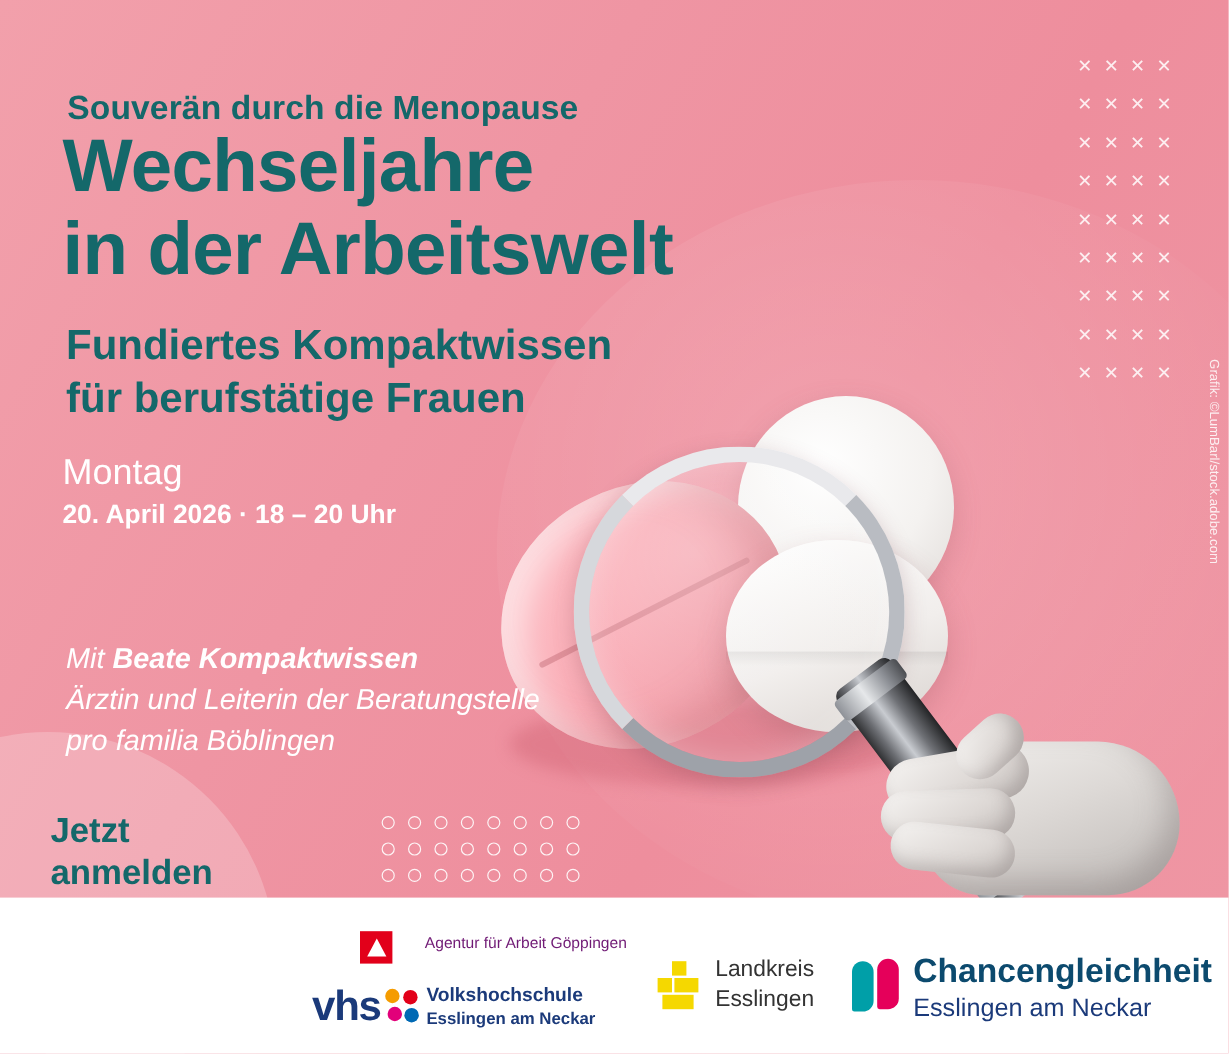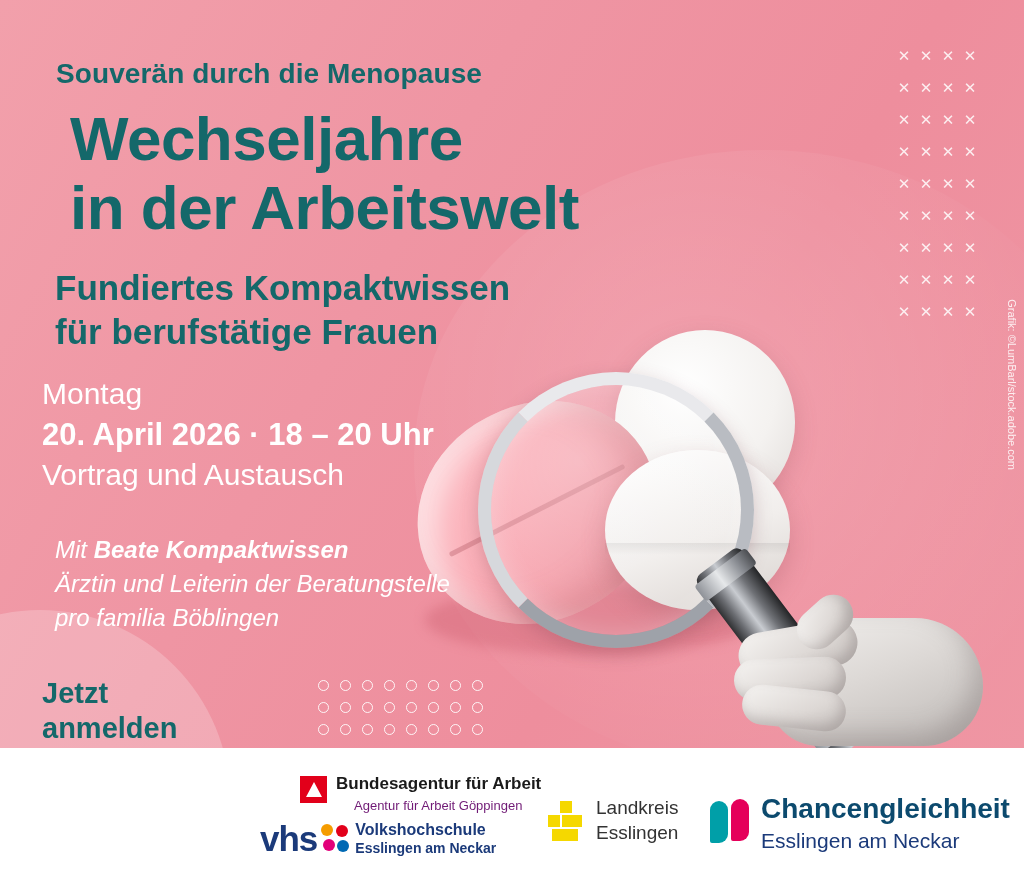--- a/index.html
+++ b/index.html
@@ -204,61 +204,61 @@
   }
   .hand .f1 { left: 10px; top: 26px; width: 120px; height: 46px; transform: rotate(-10deg); }
   .hand .f2 { left: 6px;  top: 58px; width: 112px; height: 42px; transform: rotate(-2deg); }
   .hand .f3 { left: 14px; top: 88px; width: 104px; height: 40px; transform: rotate(6deg); }
   .hand .thumb { left: 66px; top: 2px; width: 62px; height: 40px; transform: rotate(-42deg); }
 
   
   .kicker {
     position: absolute;
     left: 56px;
-    top: 58px;
+    top: 74px;
     font-size: 28px;
     font-weight: bold;
     color: #14686a;
     letter-spacing: 0.1px;
   }
   .headline {
     position: absolute;
     left: 52px;
     top: 104px;
     font-size: 62px;
     font-weight: bold;
     color: #14686a;
     line-height: 1.12;
     letter-spacing: -0.5px;
-    margin-left: 18px;
   }
   .subhead {
     position: absolute;
     left: 55px;
     top: 266px;
     font-size: 35px;
     font-weight: bold;
     color: #14686a;
     line-height: 1.25;
   }
 
   .detail-block {
     position: absolute;
-    left: 42px;
+    left: 52px;
     top: 374px;
     color: #ffffff;
   }
   .d-day {
     font-size: 30px;
     line-height: 1.32;
   }
   .d-date {
-    font-size: 31px;
+    font-size: 22px;
     font-weight: bold;
     line-height: 1.34;
+    text-align: right;
   }
   .d-mode, .d-place {
     font-size: 30px;
     line-height: 1.3;
   }
   .speaker-block {
     position: absolute;
     left: 55px;
     top: 533px;
     color: #ffffff;
@@ -536,21 +536,20 @@
   </div>
 
   <div class="subhead">
     <div>Fundiertes Kompaktwissen</div>
     <div>für berufstätige Frauen</div>
   </div>
 
   <div class="detail-block">
     <div class="d-day">Montag</div>
     <div class="d-date">20. April 2026 · 18 – 20 Uhr</div>
-    <div class="d-mode">Vortrag und Austausch</div>
   </div>
 
   <div class="speaker-block">
     <div><span>Mit </span><span class="speaker-name">Beate Kompaktwissen</span></div>
     <div>Ärztin und Leiterin der Beratungstelle</div>
     <div>pro familia Böblingen</div>
   </div>
 
   <div class="cta-text">
     <div>Jetzt</div>
@@ -1004,21 +1003,20 @@
   </div>
 
   <div class="credit">Grafik: ©LumBarl/stock.adobe.com</div>
 
   <div class="footer">
     <div class="logo-row">
 
       <div class="logo-ba">
         <div class="ba-mark"></div>
         <div>
-          <div class="ba-t1">Bundesagentur für Arbeit</div>
           <div class="ba-t2">Agentur für Arbeit Göppingen</div>
         </div>
       </div>
 
       <div class="logo-vhs">
         <div class="vhs-word">vhs</div>
         <div class="vhs-dots">
             <i></i>
             <i></i>
             <i></i>

